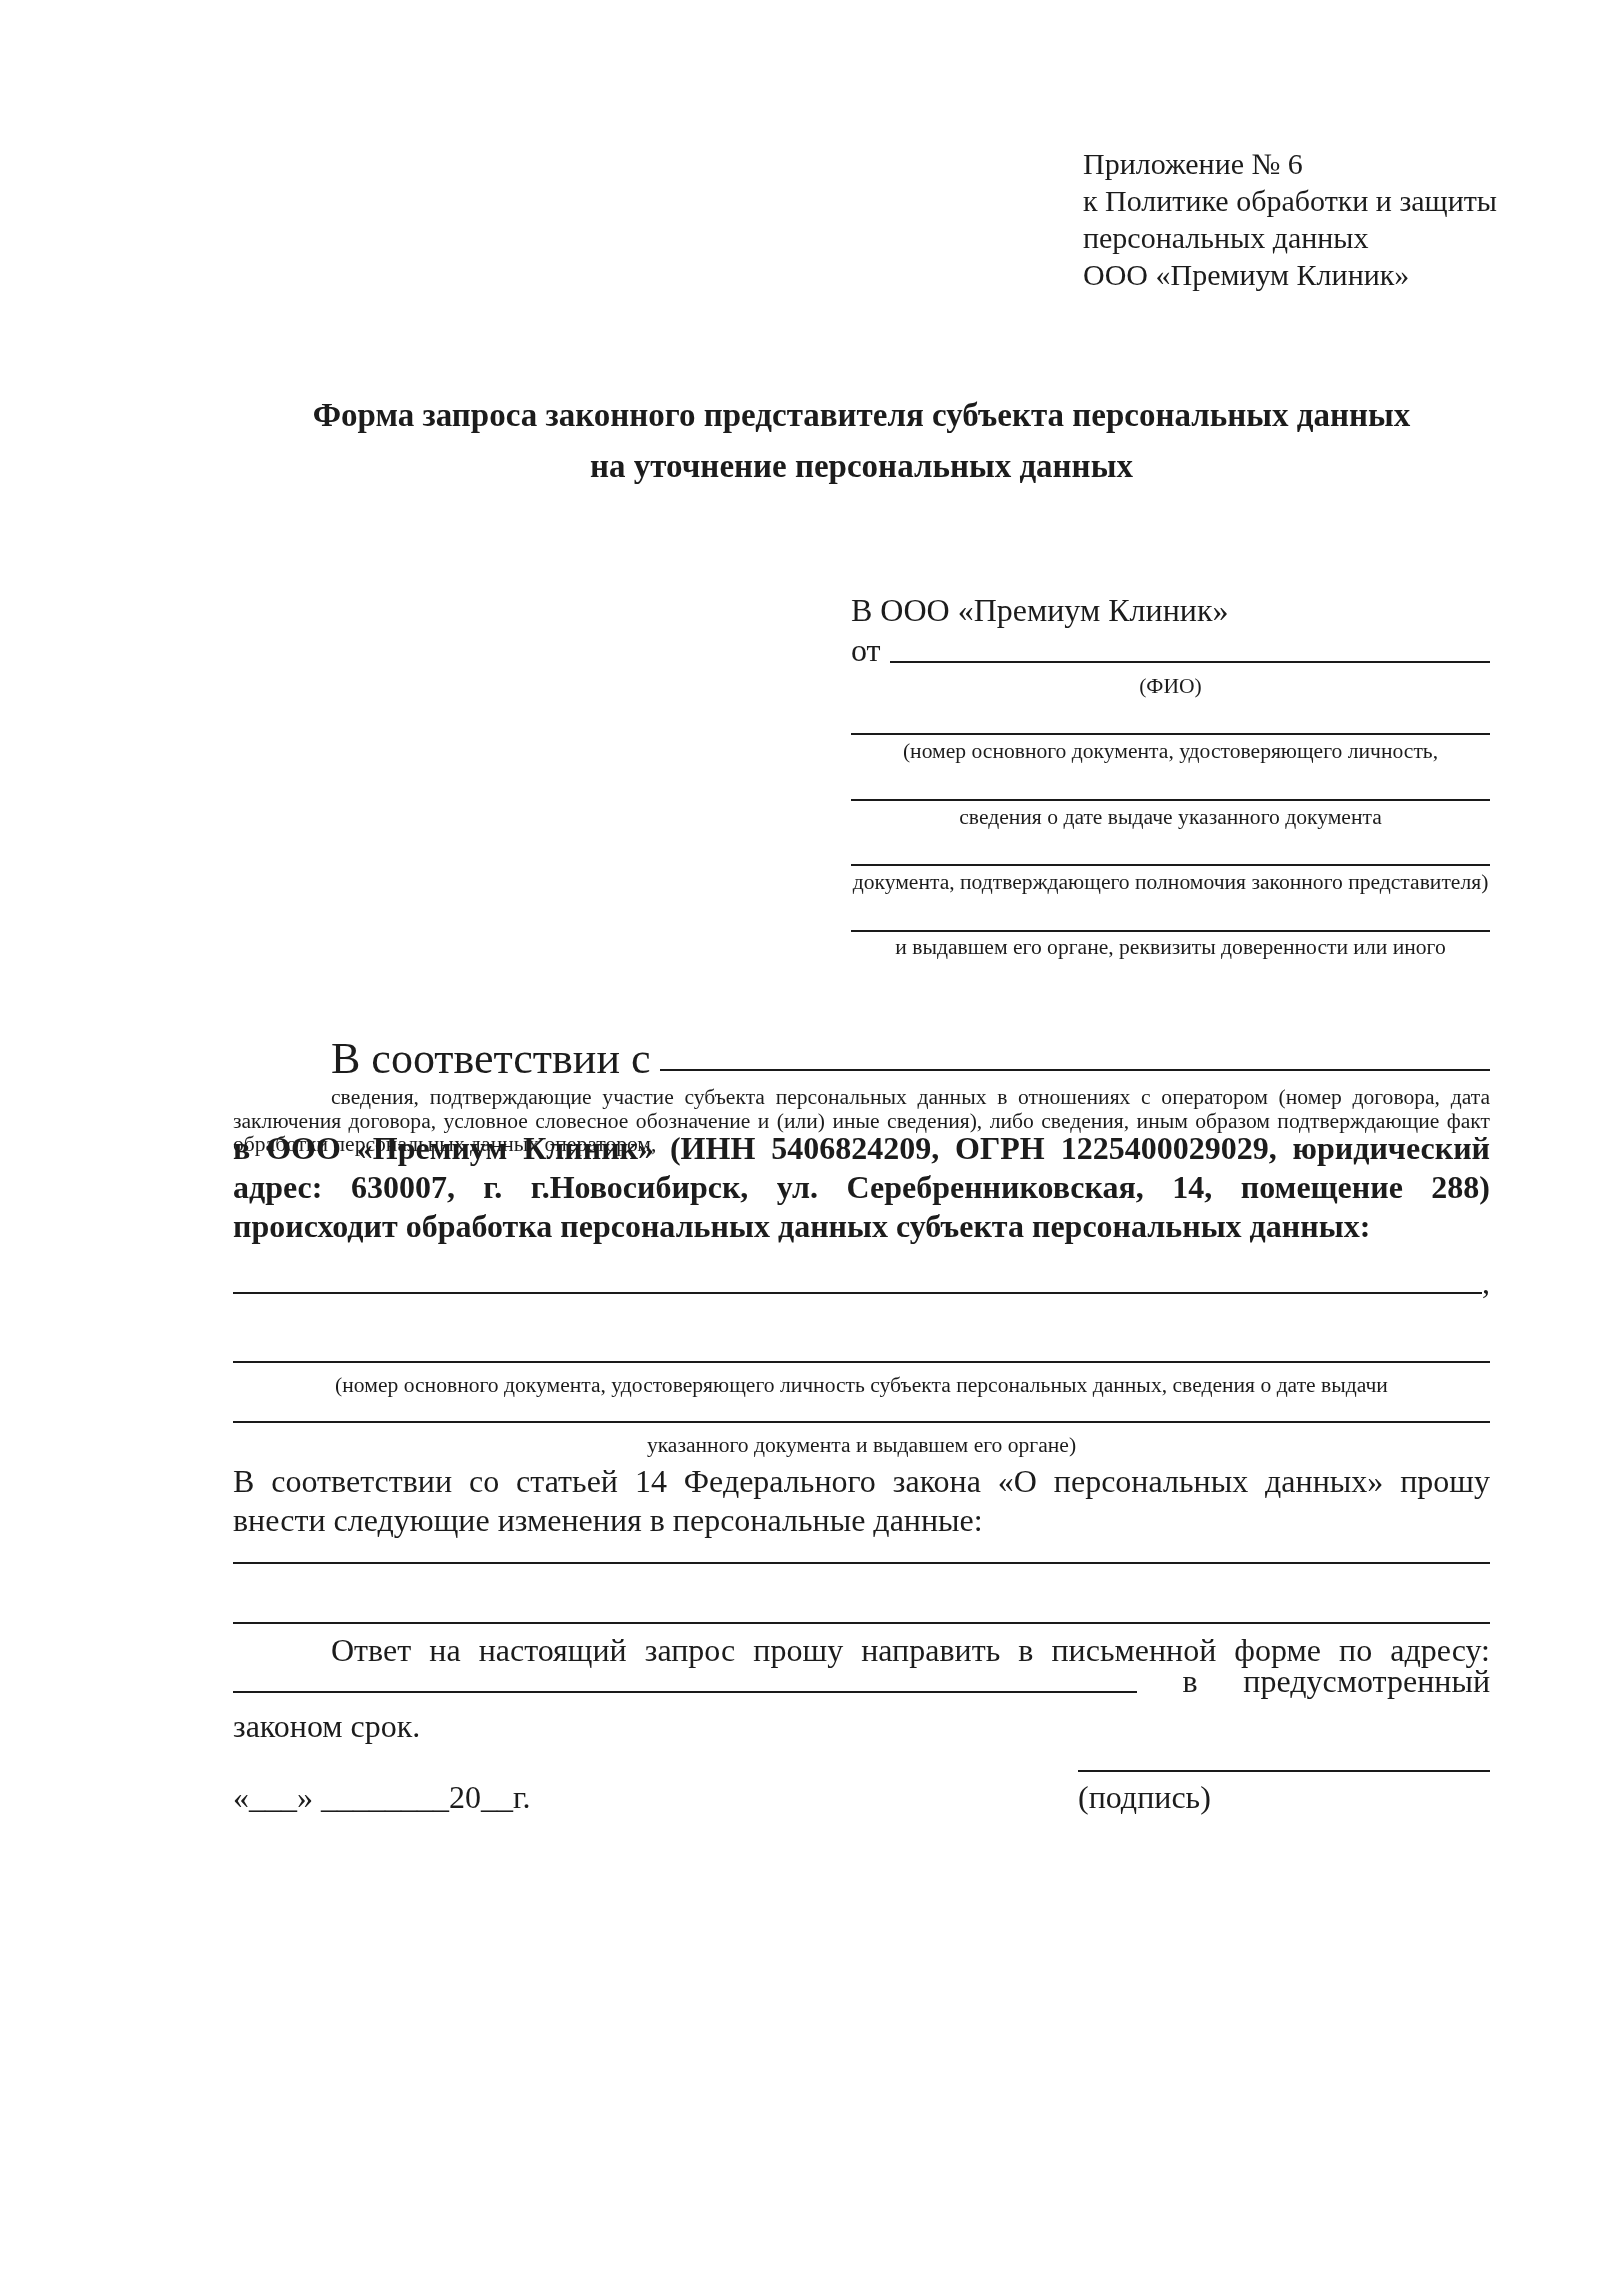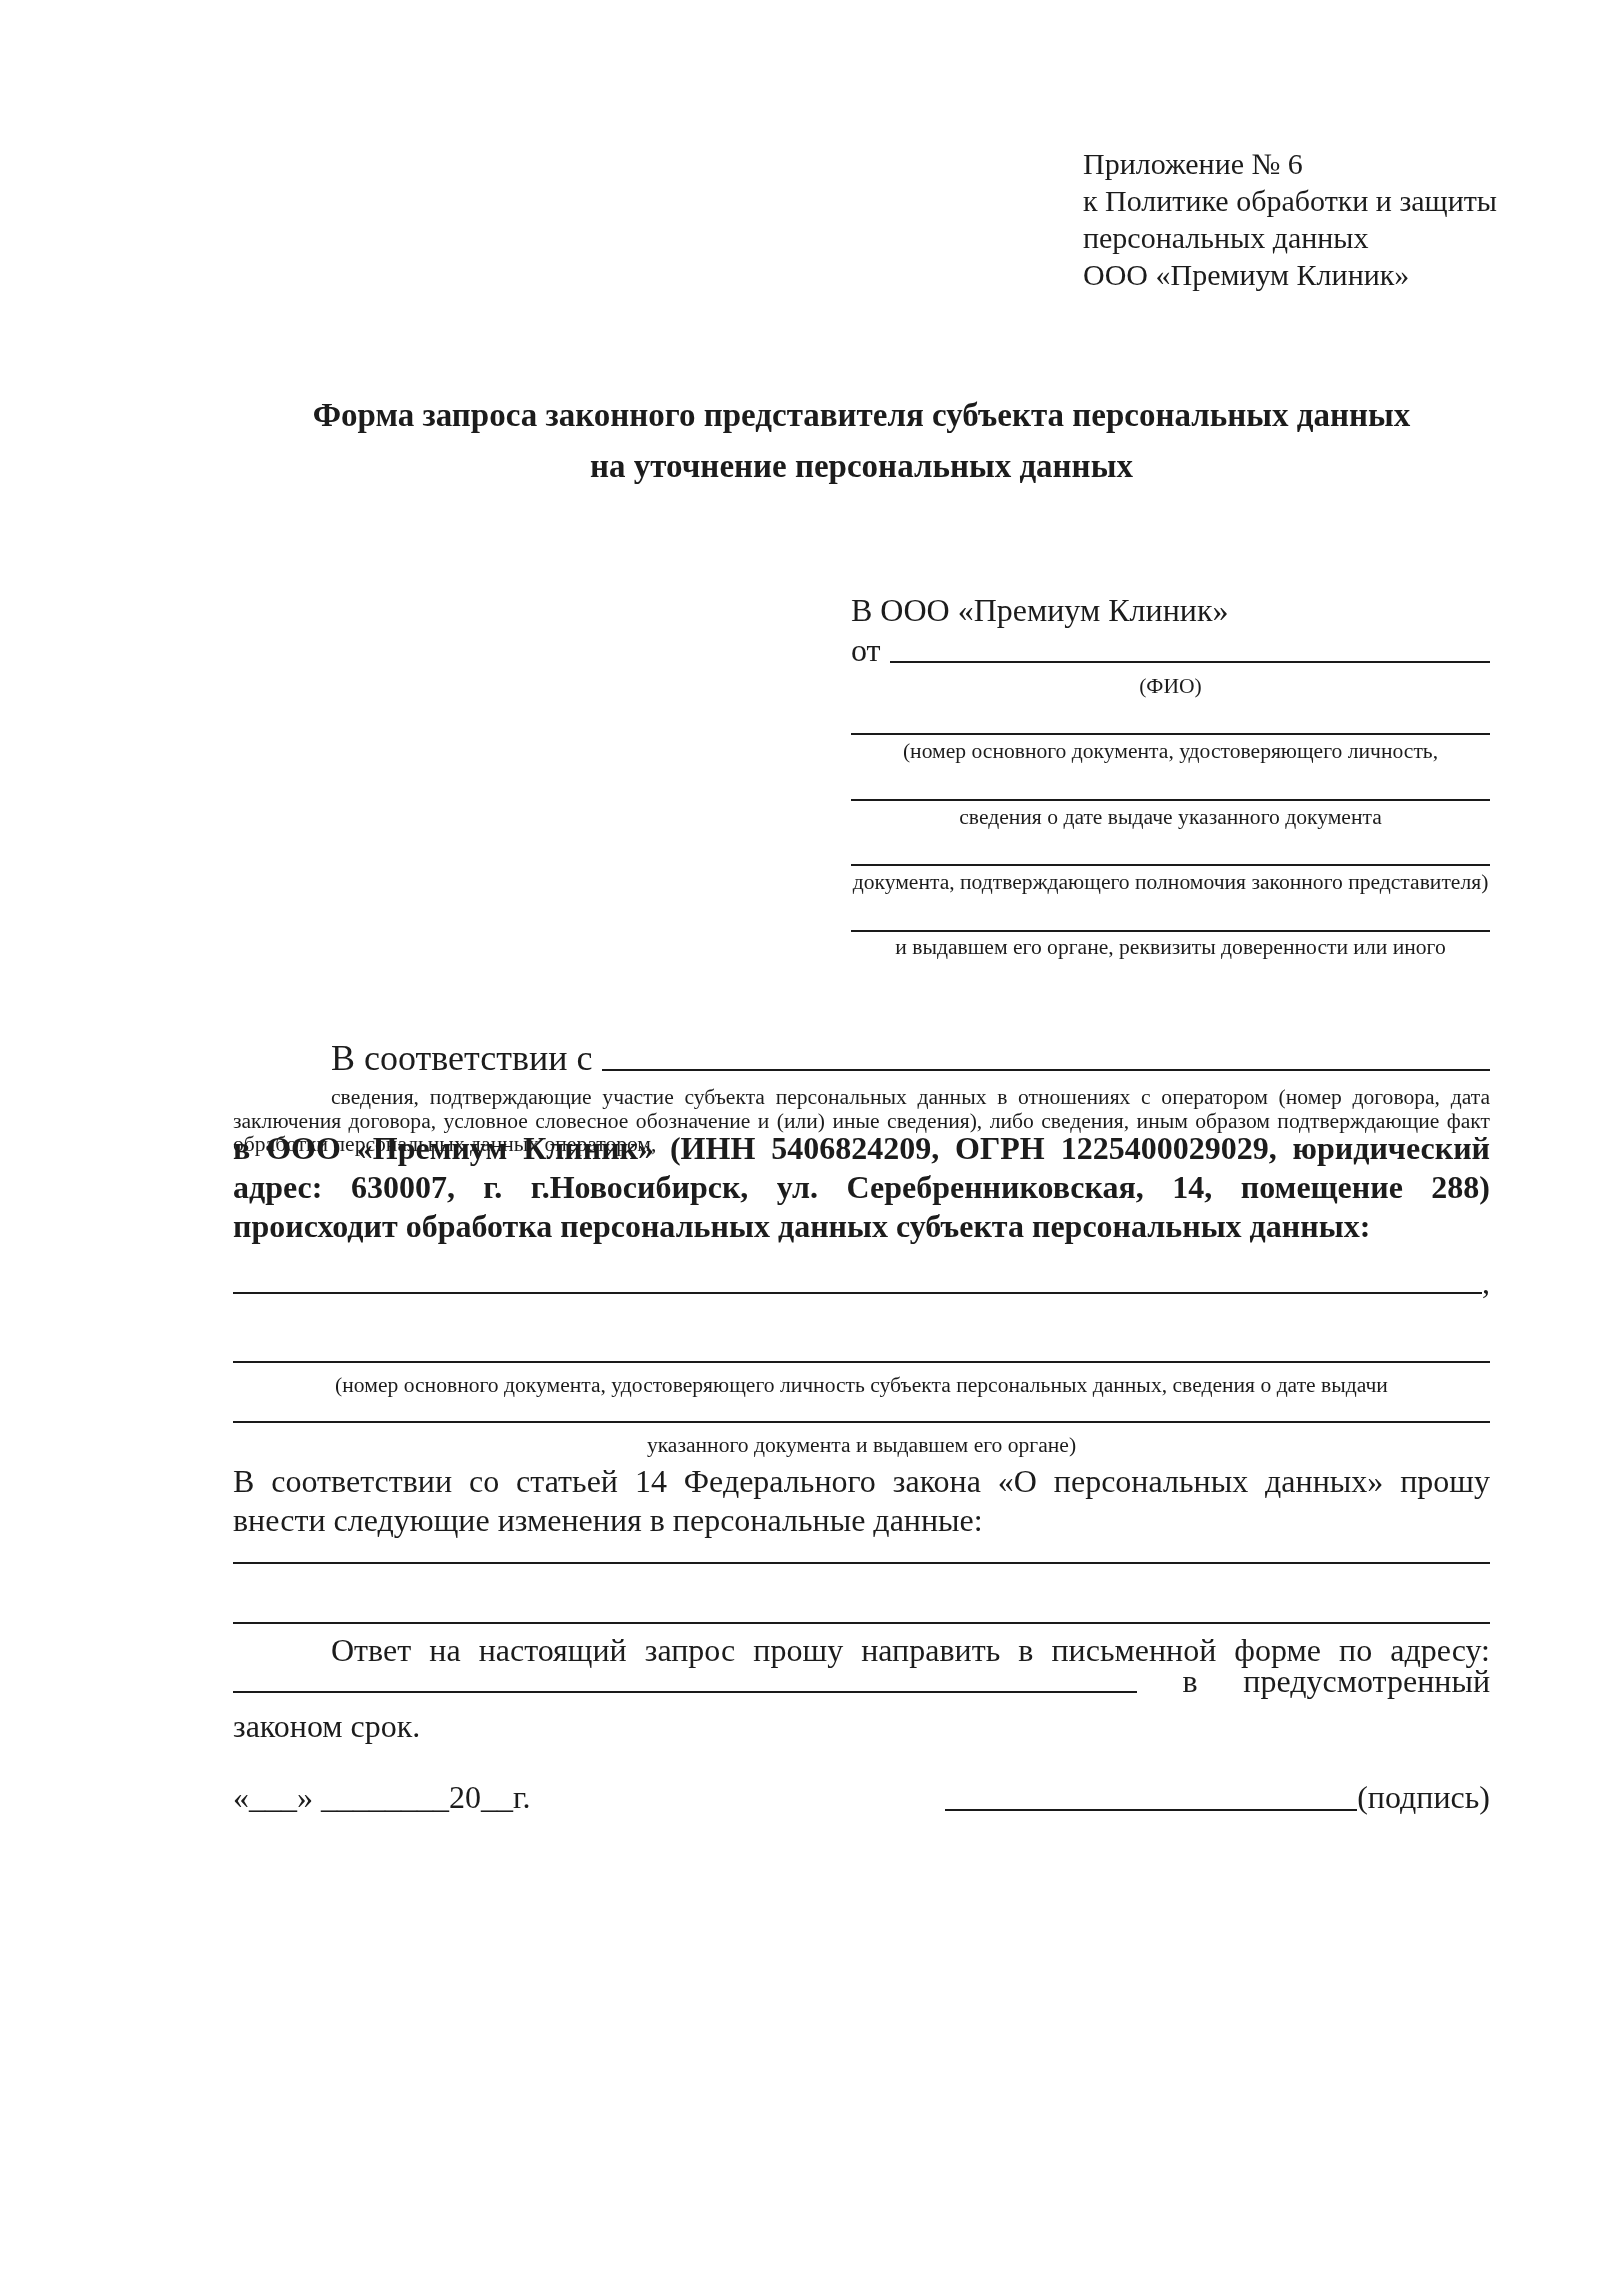--- a/index.html
+++ b/index.html
@@ -55,21 +55,21 @@
     border-top: 2.9px solid #1a1a1a;
     margin-top: 35px;
     height: 0;
   }
   .blank-group .cap { margin-top: 3.9px; }
 
   
   .zapros { top: 1006px; text-align: center; font-size: 32px; }
 
   
-  .intro-row { top: 1040px; display: flex; align-items: flex-end; height: 35px; font-size: 36px; text-align: right; }
+  .intro-row { top: 1040px; display: flex; align-items: flex-end; height: 35px; font-size: 44px; text-align: right; }
   .intro-row .intro-label { padding-left: 98px; line-height: 33px; white-space: nowrap; }
   .intro-row .fill-line { margin-bottom: 3.9px; }
 
   
   .footnote {
     top: 1086px;
     font-size: 21.6px;
     line-height: 23.5px;
     text-align: justify;
     text-indent: 98px;
@@ -112,21 +112,21 @@
   
   .sig-row {
     top: 1776px;
     display: flex;
     justify-content: space-between;
     align-items: flex-end;
     font-size: 32px;
     height: 41px;
   }
   .sig-date { line-height: 39px; white-space: nowrap; margin-top: 36px; }
-  .sig-right { display: flex; align-items: flex-end; }
+  .sig-right { display: flex; align-items: flex-start; flex-direction: column; }
   .sig-line {
     display: inline-block;
     width: 412px;
     border-bottom: 2.9px solid #1a1a1a;
     height: 0;
     margin-bottom: 5.9px;
   }
   .sig-caption { line-height: 39px; white-space: nowrap; }
 </style>
 </head>

